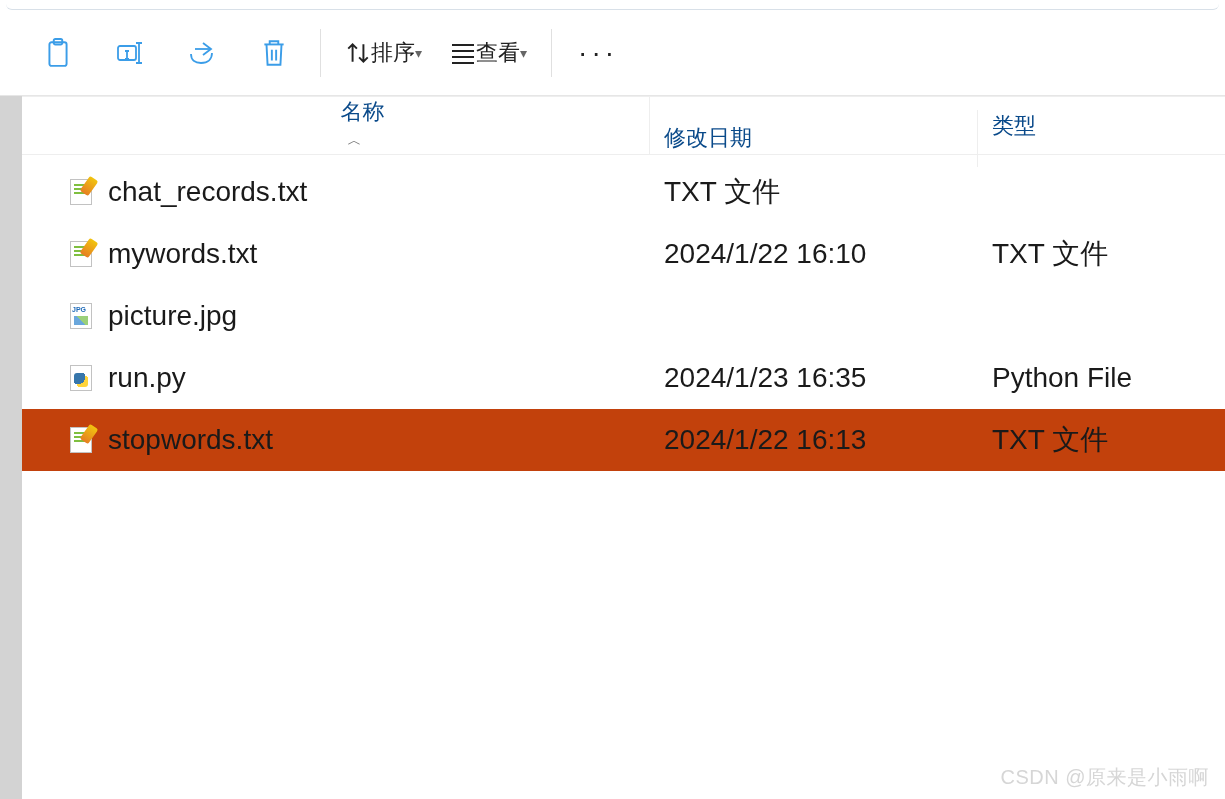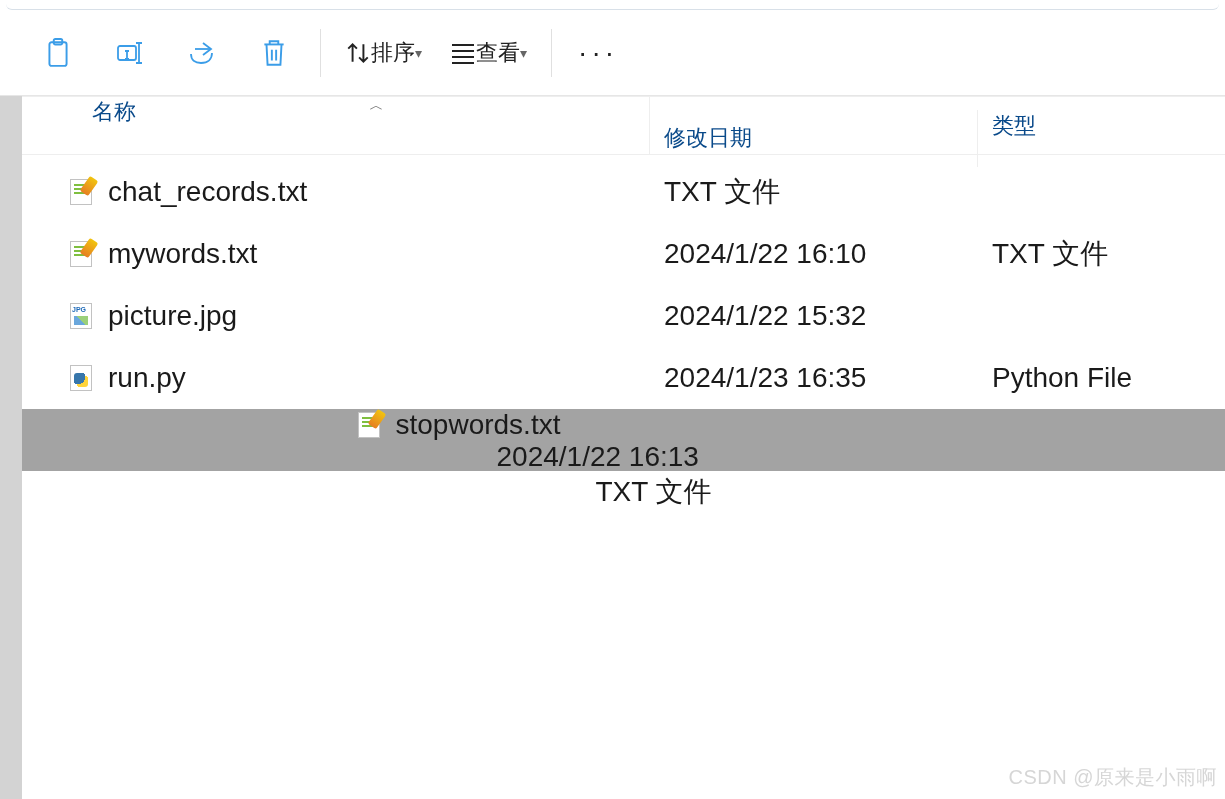--- a/index.html
+++ b/index.html
@@ -101,26 +101,27 @@
     align-items: center;
     height: 58px;
     font-size: 22px;
     color: #0a4a8a;
     border-bottom: 1px solid #eee;
     padding-left: 46px;
   }
   .col-name {
     width: 582px;
     display: flex;
-    align-items: flex-start;
+    align-items: center;
     justify-content: space-between;
     padding-right: 16px;
     border-right: 1px solid #eee;
     height: 100%;
     padding-left: 24px;
+    flex-direction: column;
   }
   .col-name .sort-arrow {
     margin: 0 auto;
     color: #777;
     font-size: 14px;
     position: relative;
     left: -8px;
   }
   .col-date {
     width: 328px;
@@ -144,22 +145,21 @@
   .rows { padding-top: 6px; }
   .file-row {
     display: flex;
     align-items: center;
     height: 62px;
     font-size: 28px;
     padding-left: 46px;
     color: #1a1a1a;
   }
   .file-row.selected {
-    background: #a3a3a3;
-    flex-direction: column;
+    background: #c2410c;
   }
   .cell-name {
     width: 582px;
     display: flex;
     align-items: center;
     gap: 14px;
   }
   .cell-date {
     width: 328px;
     padding-left: 14px;
@@ -233,21 +233,21 @@
     left: 3px; bottom: 3px;
     width: 14px; height: 14px;
     background: radial-gradient(circle at 30% 30%, #3776ab 50%, transparent 51%),
                 radial-gradient(circle at 70% 70%, #ffd43b 50%, transparent 51%);
     border-radius: 3px;
   }
 
   
   .watermark {
     position: absolute;
-    right: 8px;
+    right: 16px;
     bottom: 8px;
     color: #d6d6d6;
     font-size: 20px;
     letter-spacing: 0.5px;
   }
 </style>
 </head>
 <body>
 
 <div class="addrbar"></div>
@@ -351,21 +351,20 @@
           <div class="cell-date">2024/1/22 16:10</div>
           <div class="cell-type">TXT 文件</div>
         </div>
         <div class="file-row">
           <div class="cell-name">
             <div class="file-icon">
               <div class="jpg-icon"></div>
             </div>
             <span>picture.jpg</span>
           </div>
-          <div class="cell-date">2024/1/22 15:32</div>
         </div>
         <div class="file-row">
           <div class="cell-name">
             <div class="file-icon">
               <div class="py-icon"></div>
             </div>
             <span>run.py</span>
           </div>
           <div class="cell-date">2024/1/23 16:35</div>
           <div class="cell-type">Python File</div>

